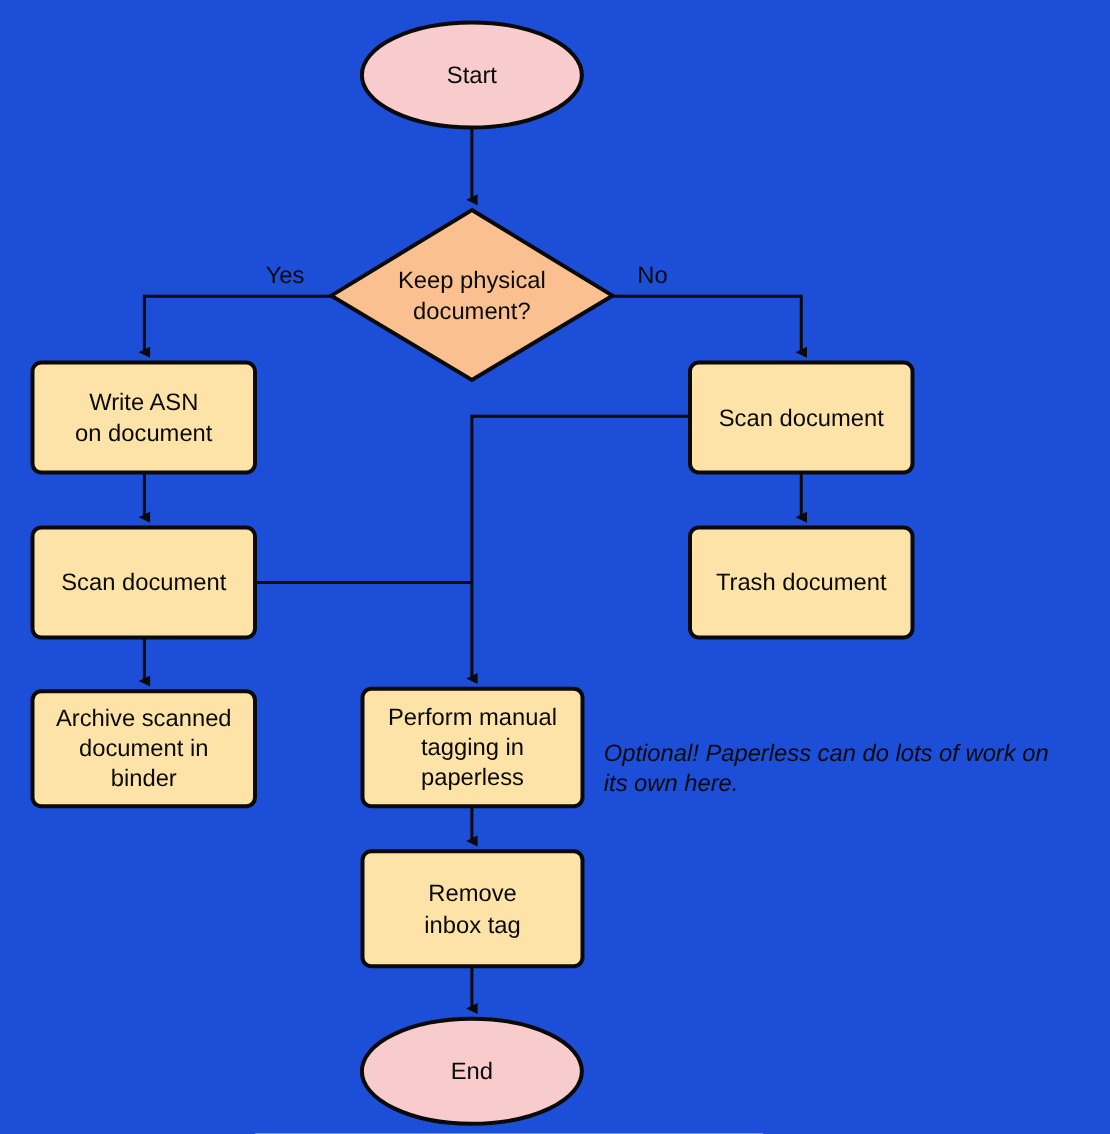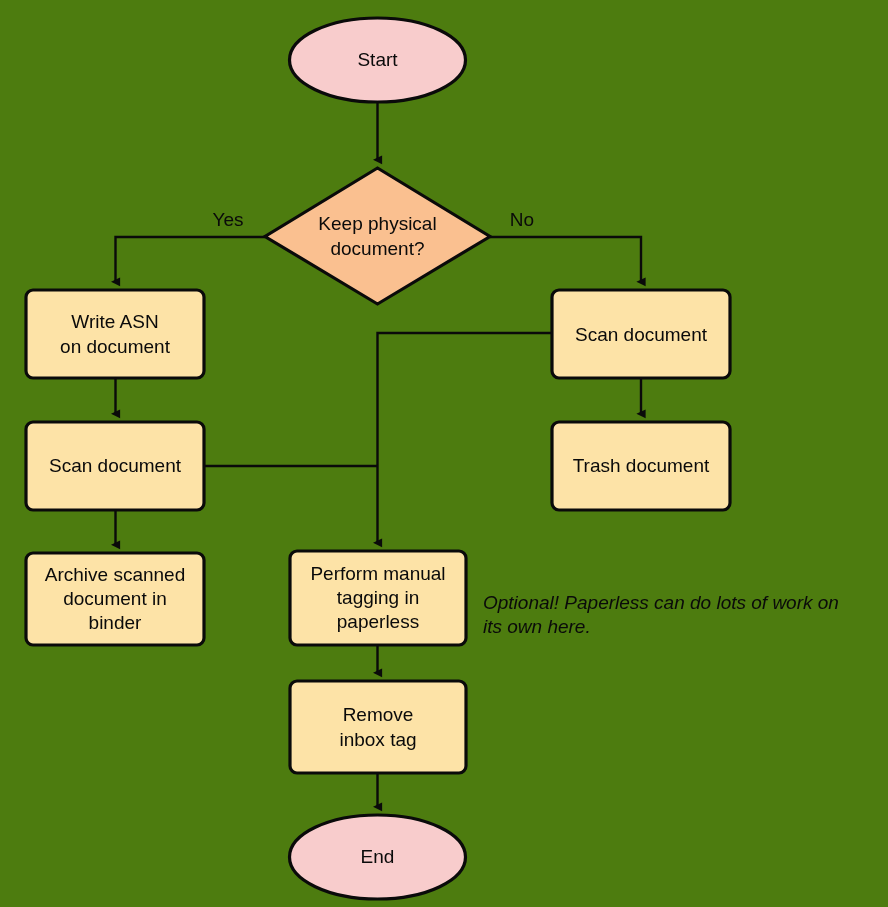--- a/index.html
+++ b/index.html
@@ -10,21 +10,21 @@
   body {
     width: 888px;
     height: 907px;
     font-family: "Liberation Sans", sans-serif;
     overflow: hidden;
   }
   #flowchart-root {
     position: relative;
     width: 888px;
     height: 907px;
-    background: #4d7c0f;
+    background: #1d4ed8;
   }
   svg.diagram-layer {
     position: absolute;
     top: 0;
     left: 0;
     width: 888px;
     height: 907px;
   }
   .node-label {
     font-family: "Liberation Sans", sans-serif;

